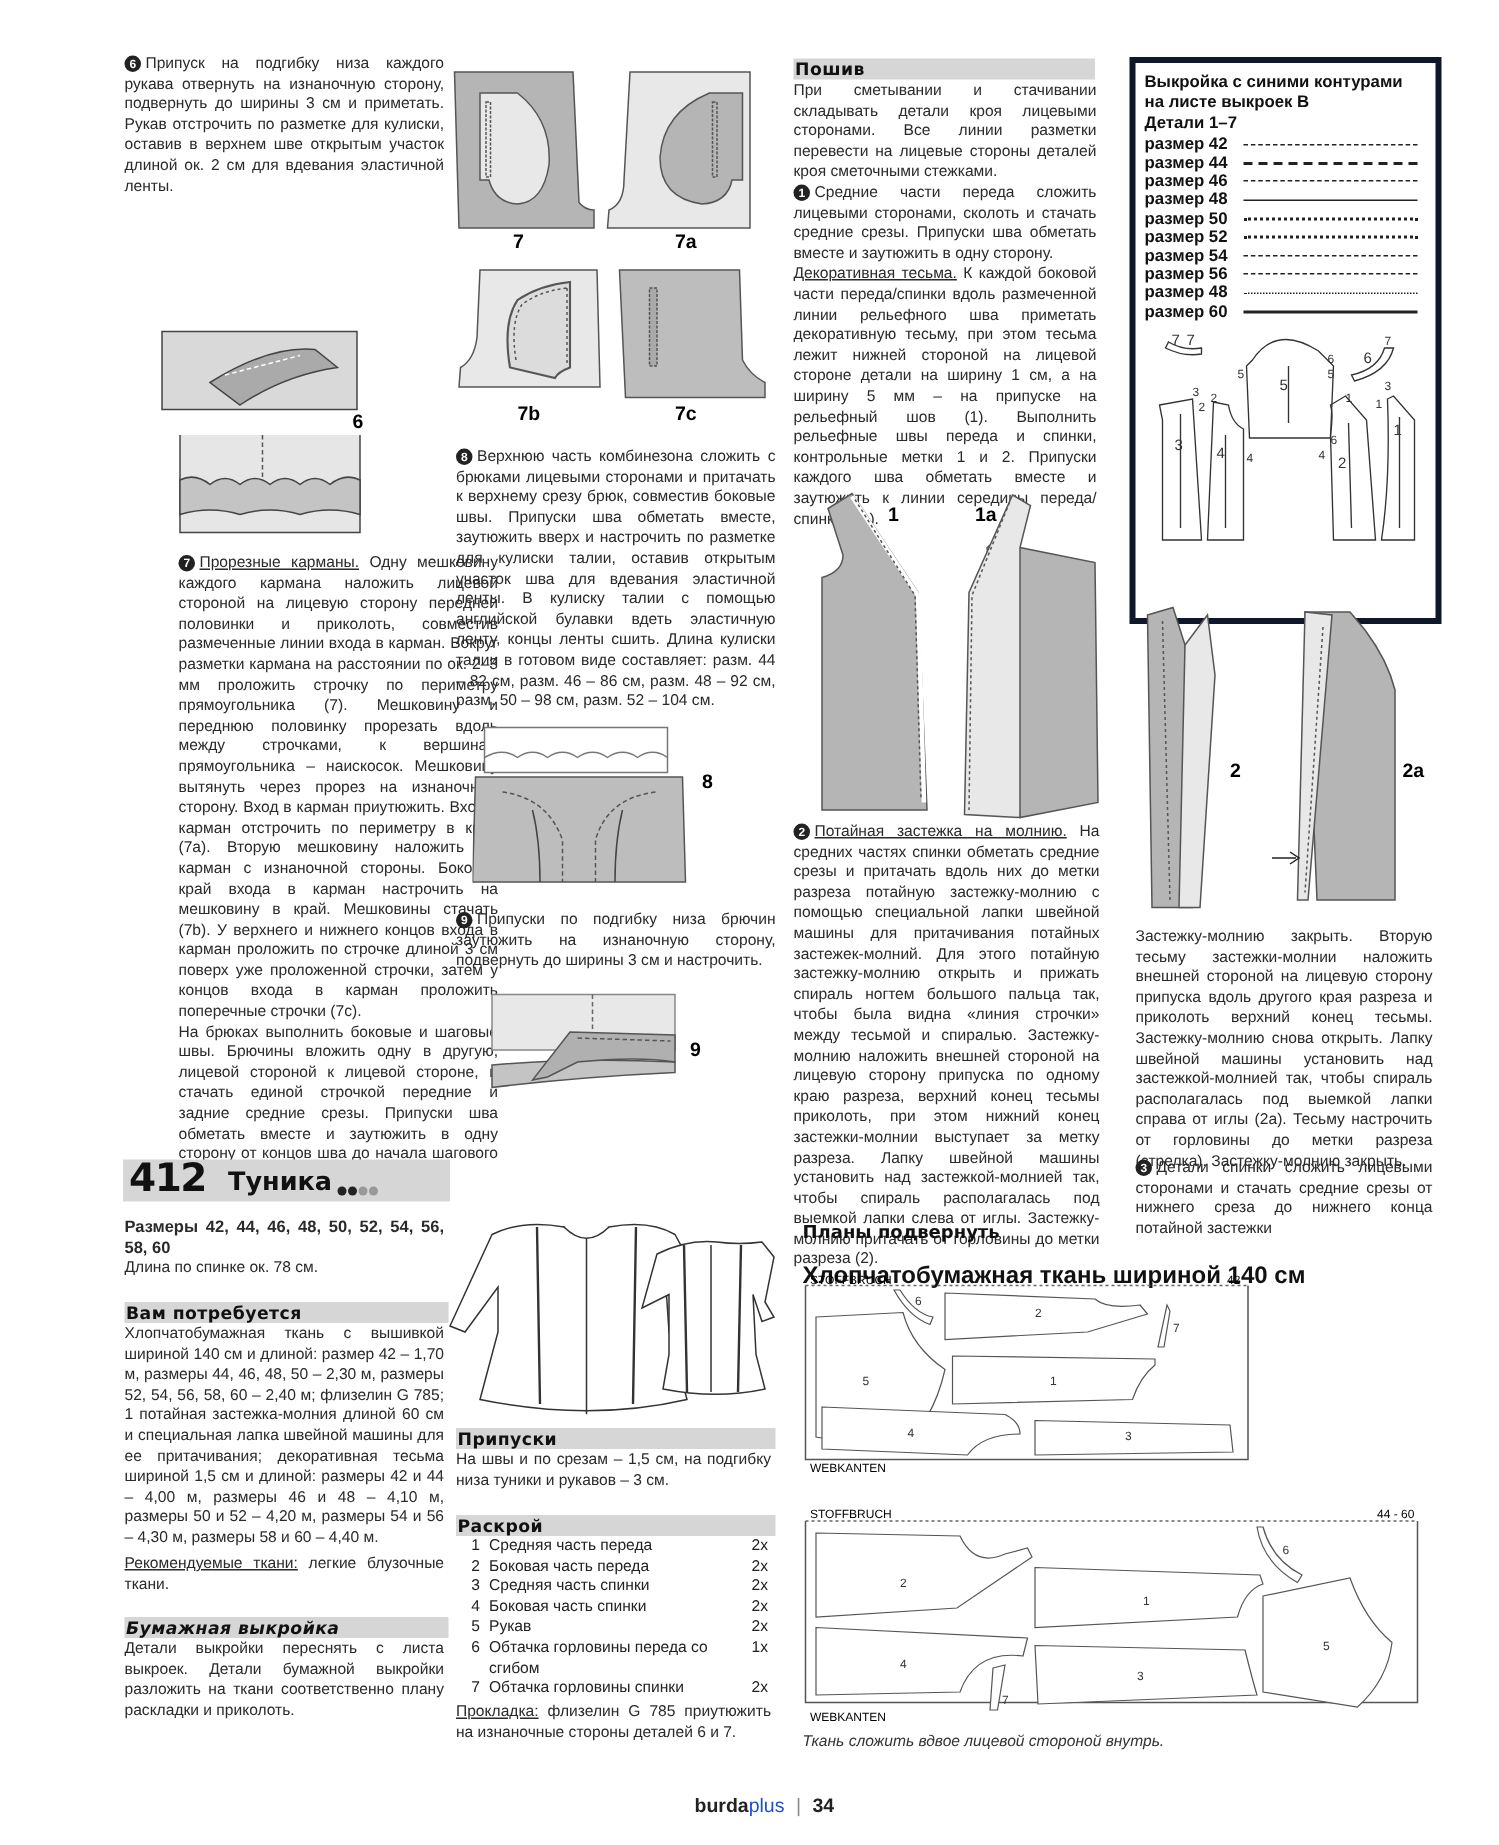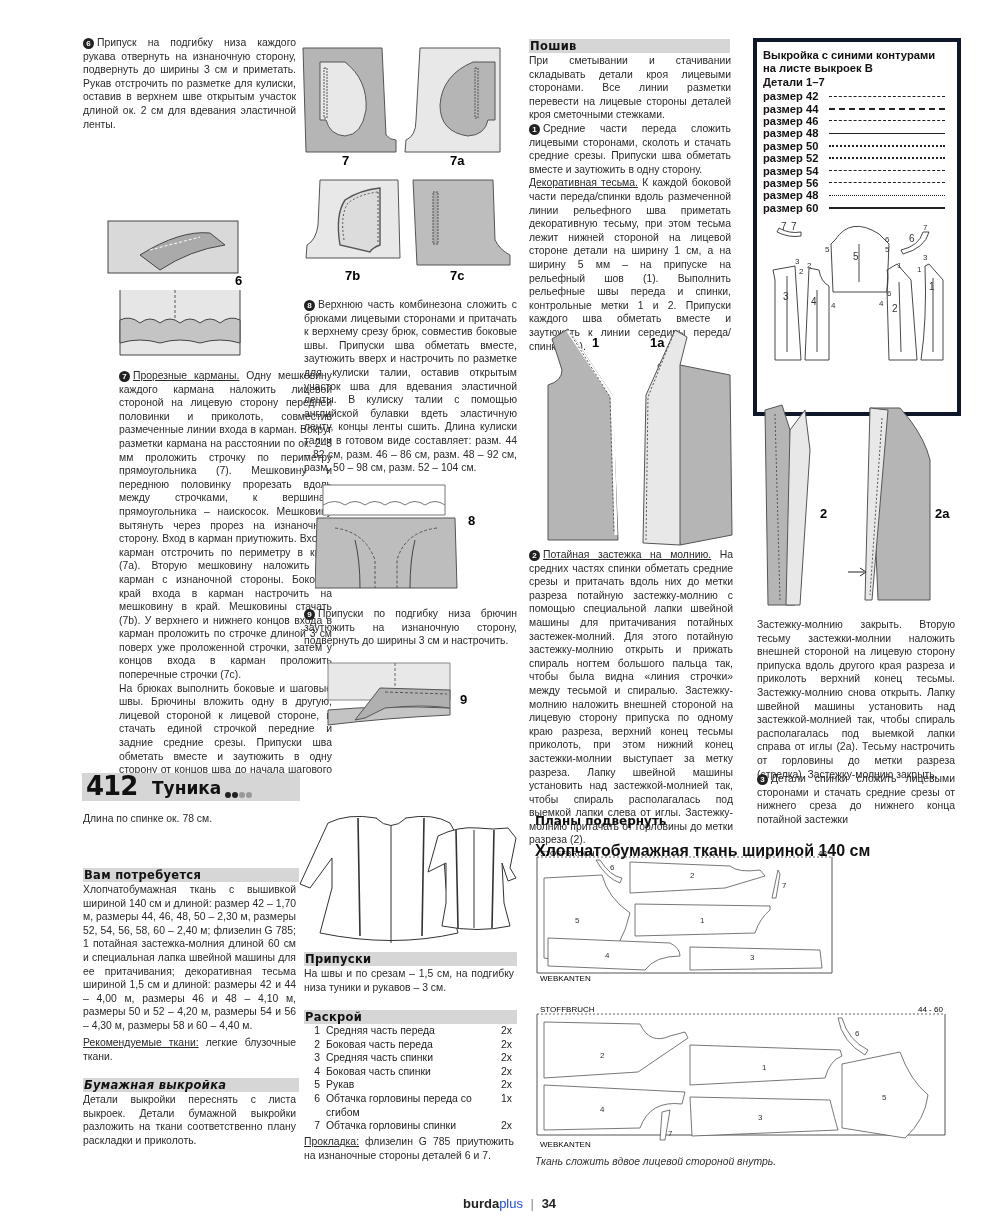--- a/index.html
+++ b/index.html
@@ -45,20 +45,21 @@
 
 <div class="abs" style="left:82px;top:773px;width:218px;height:28px;background:#d6d6d6;">
   <span style="position:absolute;left:4px;top:-2px;font-family:'DejaVu Sans',sans-serif;font-weight:bold;font-size:26px;color:#111;letter-spacing:-1px;">412</span>
   <span style="position:absolute;left:70px;top:5px;font-family:'DejaVu Sans',sans-serif;font-weight:bold;font-size:17px;color:#111;">Туника</span>
   <span style="position:absolute;left:143px;top:11px;">
     <span style="display:inline-block;width:6px;height:6px;border-radius:50%;background:#222;"></span><span style="display:inline-block;width:6px;height:6px;border-radius:50%;background:#222;margin-left:1px;"></span><span style="display:inline-block;width:6px;height:6px;border-radius:50%;background:#999;margin-left:1px;"></span><span style="display:inline-block;width:6px;height:6px;border-radius:50%;background:#999;margin-left:1px;"></span>
   </span>
 </div>
 
 <div class="abs txt" style="left:83px;top:812px;width:213px;">
+  <p style="font-weight:bold;font-size:11px;">Размеры 42, 44, 46, 48, 50, 52, 54, 56, 58, 60</p>
   <p>Длина по спинке ок. 78 см.</p>
 </div>
 
 <div class="abs head" style="left:83px;top:868px;width:215px;">Вам потребуется</div>
 <div class="abs txt" style="left:83px;top:883px;width:213px;">Хлопчатобумажная ткань с вышивкой шириной 140 см и длиной: размер 42 – 1,70 м, размеры 44, 46, 48, 50 – 2,30 м, размеры 52, 54, 56, 58, 60 – 2,40 м; флизелин G 785; 1 потайная застежка-молния длиной 60 см и специальная лапка швейной машины для ее притачивания; декоративная тесьма шириной 1,5 см и длиной: размеры 42 и 44 – 4,00 м, размеры 46 и 48 – 4,10 м, размеры 50 и 52 – 4,20 м, размеры 54 и 56 – 4,30 м, размеры 58 и 60 – 4,40 м.</div>
 
 <div class="abs txt" style="left:83px;top:1036px;width:213px;">
   <span class="u">Рекомендуемые ткани:</span><span> легкие блузочные ткани.</span>
 </div>
 

